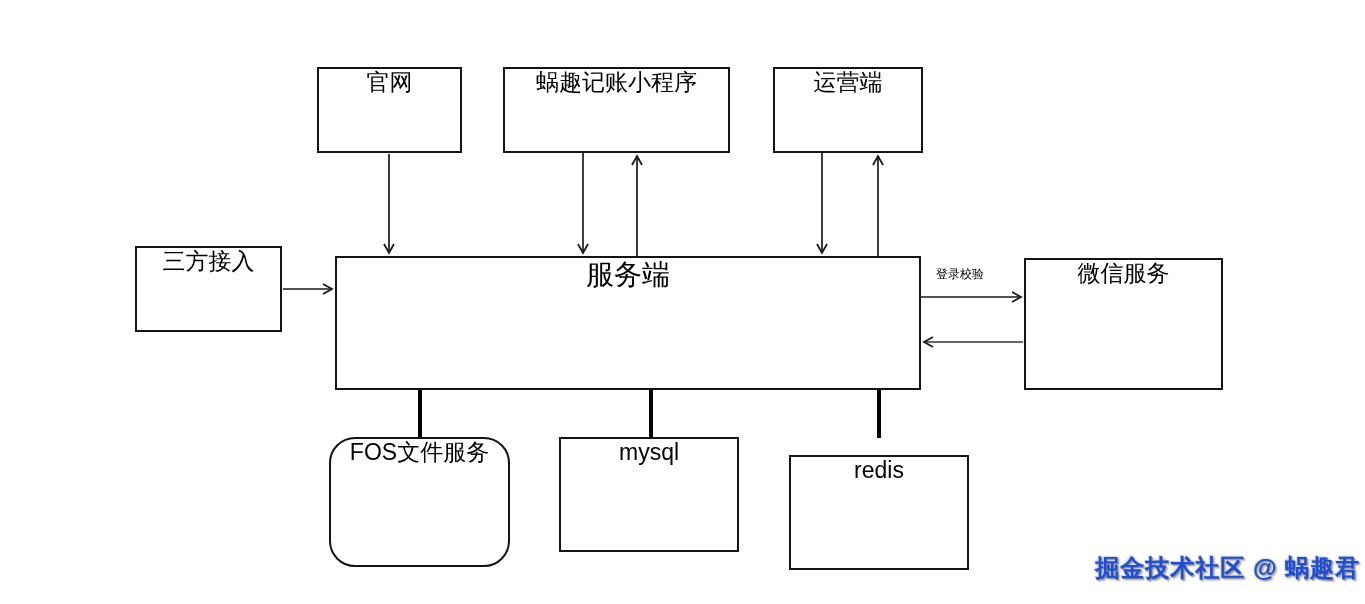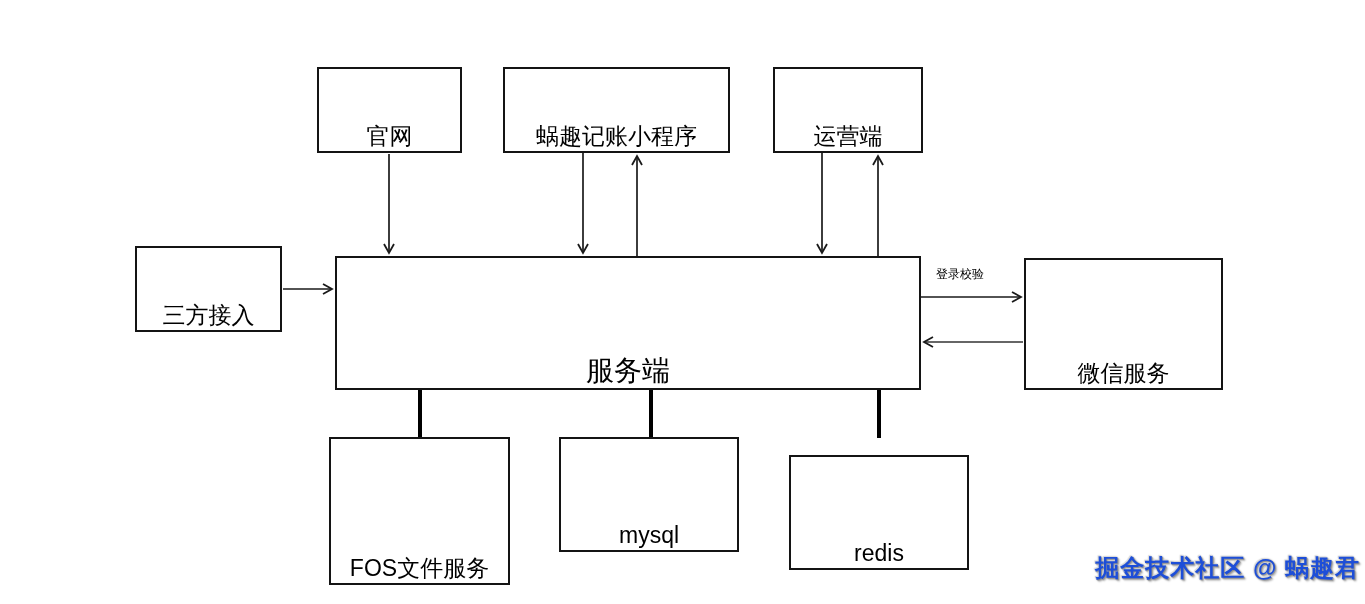--- a/index.html
+++ b/index.html
@@ -21,21 +21,21 @@
     top: 0;
     width: 1365px;
     height: 604px;
   }
   .node {
     position: absolute;
     box-sizing: border-box;
     border: 2px solid #141414;
     background: #ffffff;
     display: flex;
-    align-items: flex-end;
+    align-items: flex-start;
     justify-content: center;
     font-size: 23px;
     color: #000000;
     white-space: nowrap;
     line-height: 1.2;
   }
   .edge-label {
     position: absolute;
     font-size: 12px;
     color: #000000;
@@ -100,21 +100,21 @@
   </div>
 
   <div class="node" style="left:335px; top:256px; width:586px; height:134px; font-size:28px;">
     <span>服务端</span>
   </div>
 
   <div class="node" style="left:1024px; top:258px; width:199px; height:132px;">
     <span>微信服务</span>
   </div>
 
-  <div class="node" style="left:329px; top:437px; width:181px; height:148px;">
+  <div class="node" style="left:329px; top:437px; width:181px; height:130px;border-radius:26px;">
     <span>FOS文件服务</span>
   </div>
 
   <div class="node" style="left:559px; top:437px; width:180px; height:115px;">
     <span>mysql</span>
   </div>
 
   <div class="node" style="left:789px; top:455px; width:180px; height:115px;">
     <span>redis</span>
   </div>

